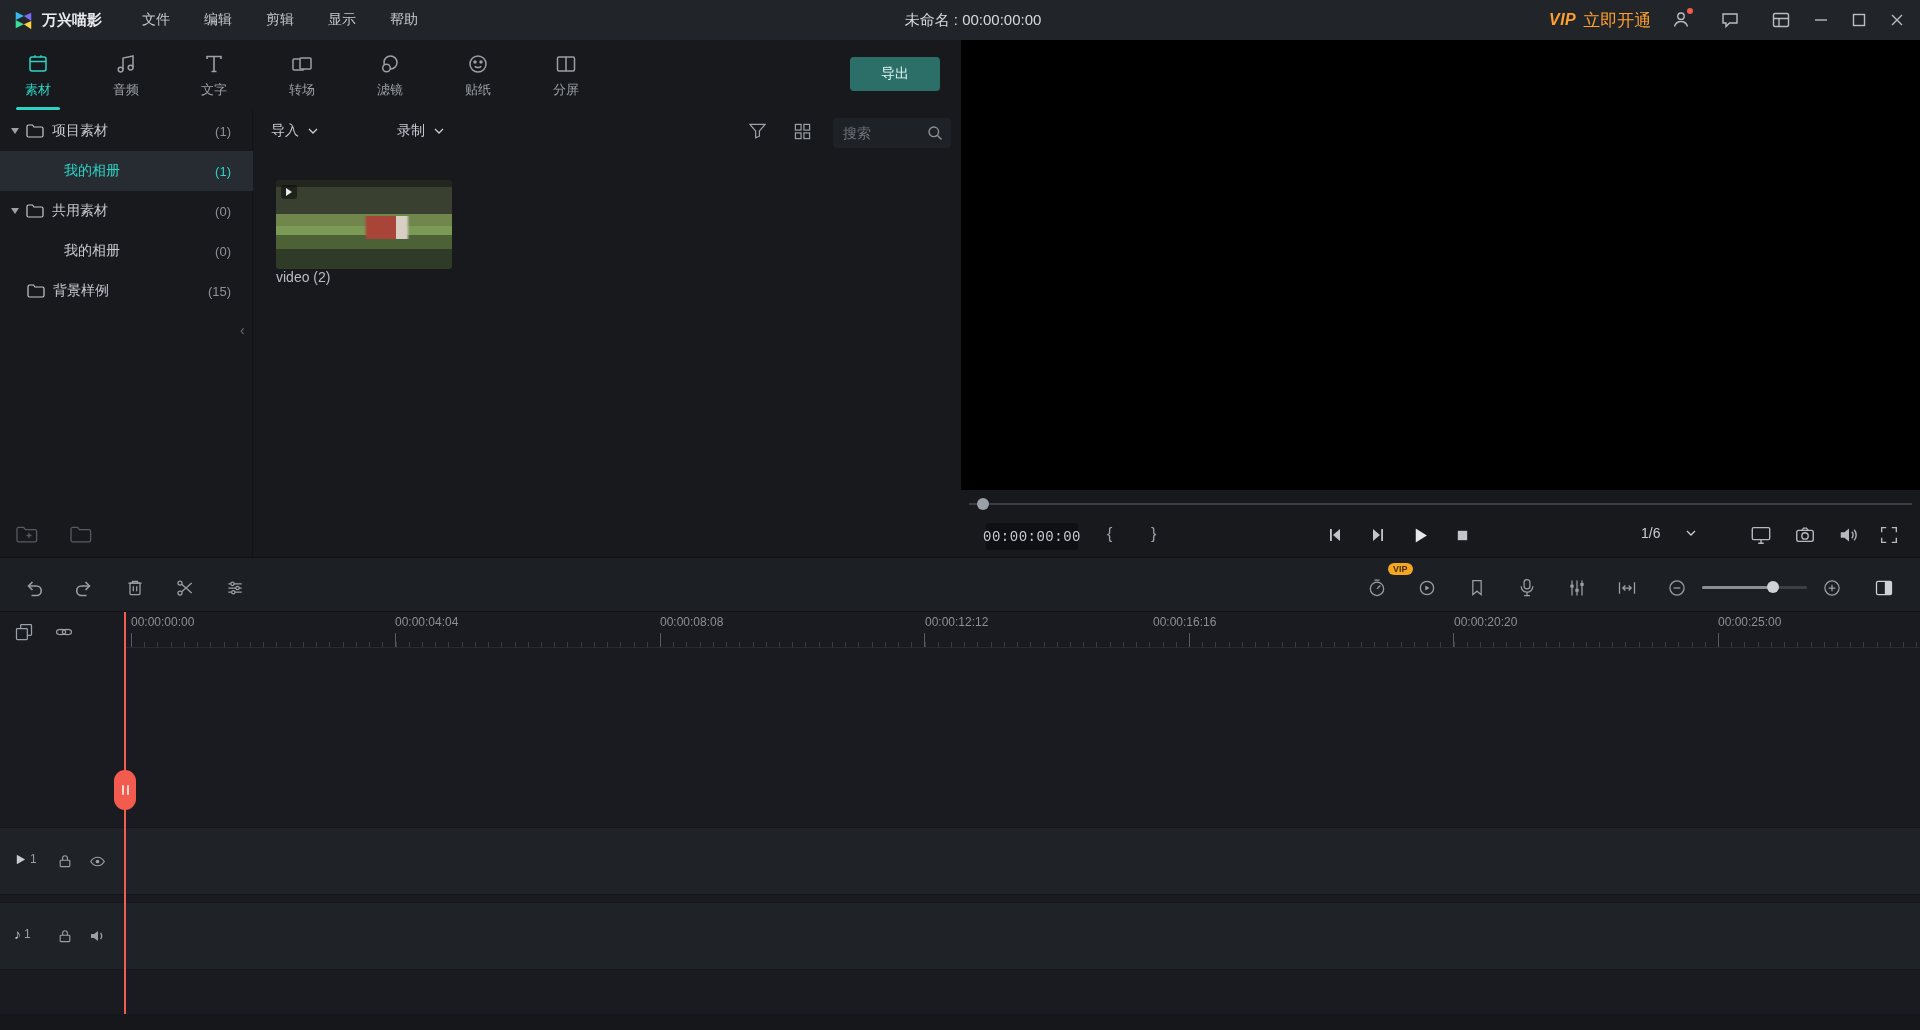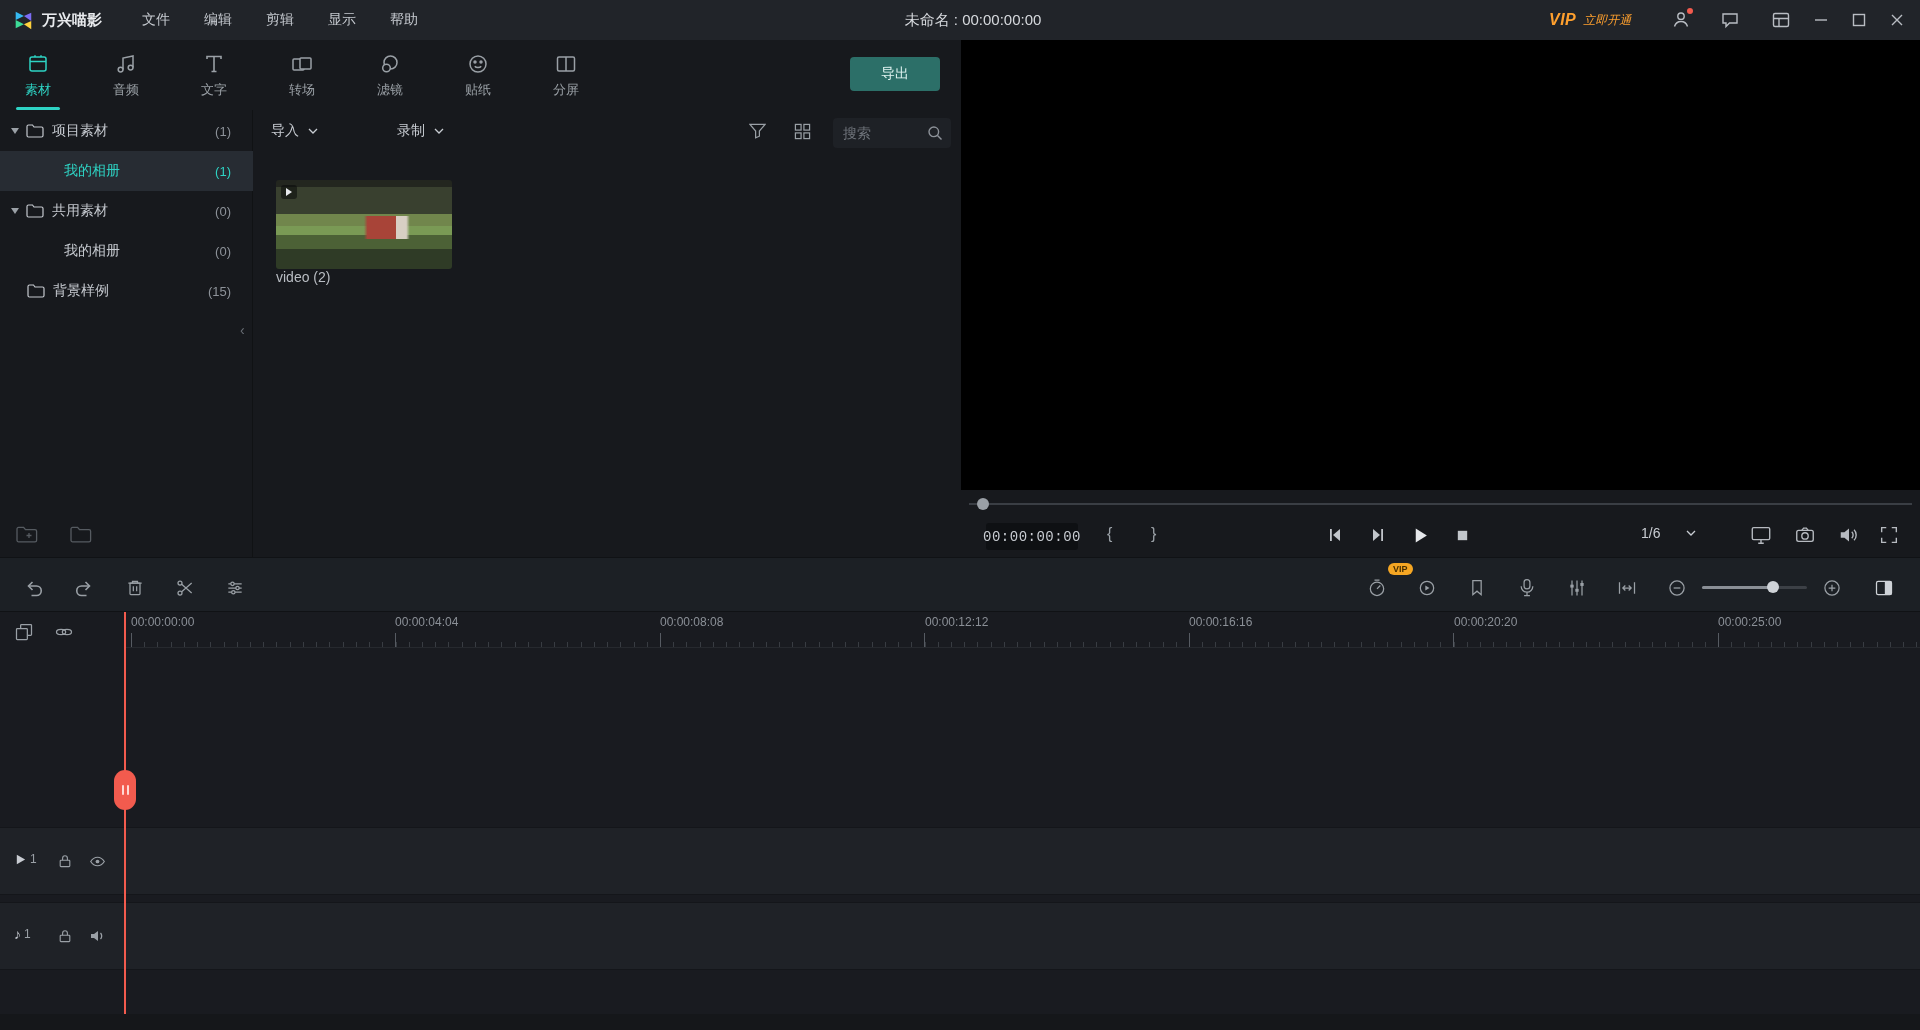--- a/index.html
+++ b/index.html
@@ -11,21 +11,21 @@
 
   
   .topbar { position: absolute; left: 0; top: 0; width: 1920px; height: 40px; background: #212429; display: flex; align-items: center; z-index: 30; }
   .logo { margin-left: 12px; }
   .logo-text { margin-left: 8px; font-size: 15px; font-weight: bold; color: #e9ebee; }
   .menus { display: flex; gap: 34px; margin-left: 40px; font-size: 14px; color: #c6cad0; }
   .menu-item { cursor: default; }
   .win-title { position: absolute; left: 973px; transform: translateX(-50%); font-size: 15px; color: #d6d9dd; white-space: nowrap; }
   .vip-area { position: absolute; left: 1549px; top: 0; height: 40px; display: flex; align-items: center; gap: 7px; color: #ffa02e; }
   .vip-logo { font-size: 16px; font-weight: bold; font-style: italic; letter-spacing: .5px; }
-  .vip-text { font-size: 12px; font-style: italic; }
+  .vip-text { font-size: 17px; }
   .tb-ic { position: absolute; top: 9px; width: 22px; height: 22px; color: #b9bdc3; }
   .tb-dot { position: absolute; right: -1px; top: -1px; width: 6px; height: 6px; border-radius: 50%; background: #f25b4e; }
 
   
   .tabbar { position: absolute; left: 0; top: 40px; width: 961px; height: 70px; background: #17191d; display: flex; padding-left: 2px; gap: 16px; }
   .tab { position: relative; width: 72px; height: 100%; display: flex; flex-direction: column; align-items: center; justify-content: center; gap: 5px; color: #9aa0a6; cursor: default; }
   .tab .t-label { font-size: 13px; }
   .tab.active { color: #2ed3c4; }
   .tab.active::after { content: ""; position: absolute; left: 14px; bottom: 0; width: 44px; height: 3px; border-radius: 2px; background: #2ed3c4; }
   .export-btn { position: absolute; left: 850px; top: 17px; width: 90px; height: 34px; background: #2c6f68; color: #e2f5f2; border: none; border-radius: 4px; font-size: 14px; font-family: inherit; display: flex; align-items: center; justify-content: center; }
@@ -516,21 +516,21 @@
         <ellipse cx="8.5" cy="12" rx="5.5" ry="3.2"></ellipse>
           <ellipse cx="15.5" cy="12" rx="5.5" ry="3.2"></ellipse>
       </svg>
     </span>
 
     <div class="ruler">
       <span class="rl" style="left:6px">00:00:00:00</span>
       <span class="rl" style="left:270px">00:00:04:04</span>
       <span class="rl" style="left:535px">00:00:08:08</span>
       <span class="rl" style="left:800px">00:00:12:12</span>
-      <span class="rl" style="left:1064px">00:00:16:16</span>
+      <span class="rl" style="left:1028px">00:00:16:16</span>
       <span class="rl" style="left:1329px">00:00:20:20</span>
       <span class="rl" style="left:1593px">00:00:25:00</span>
       <div class="ticks"></div>
     </div>
 
     <div class="track-row" style="top:215px"></div>
     <div class="track-row" style="top:290px"></div>
 
     <div class="th-group" style="left:14px;top:240px">
       <span class="icon">

